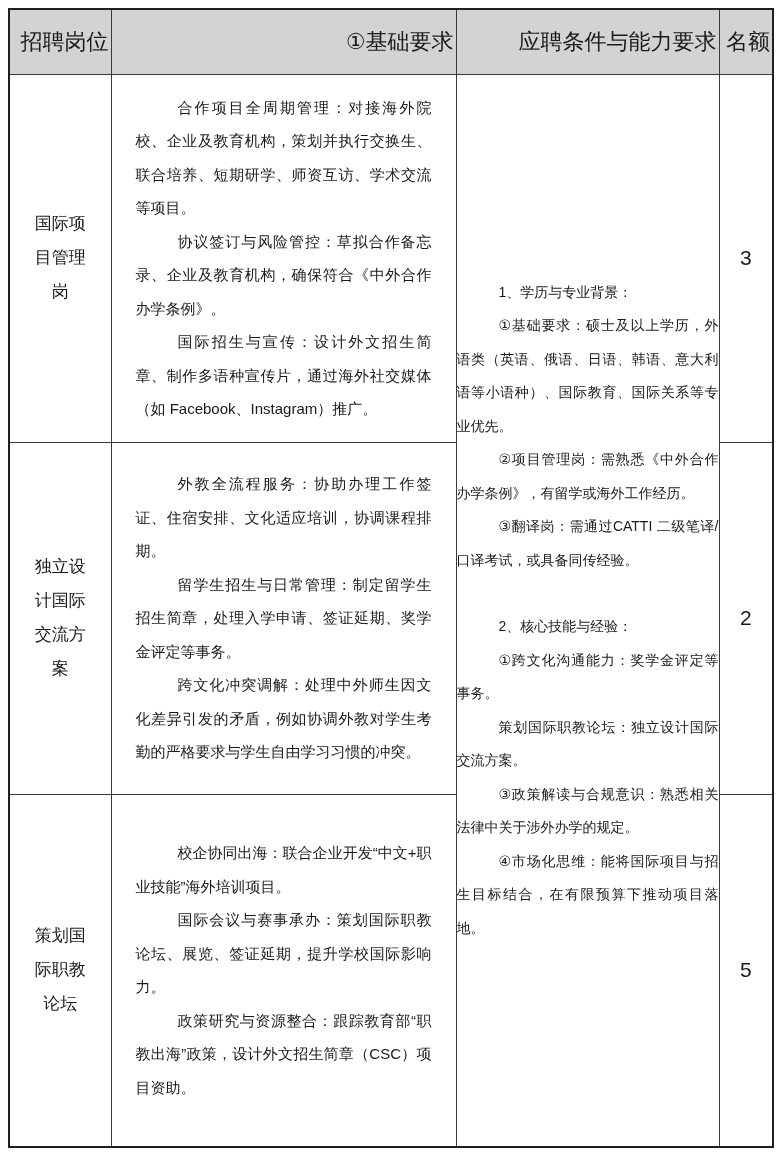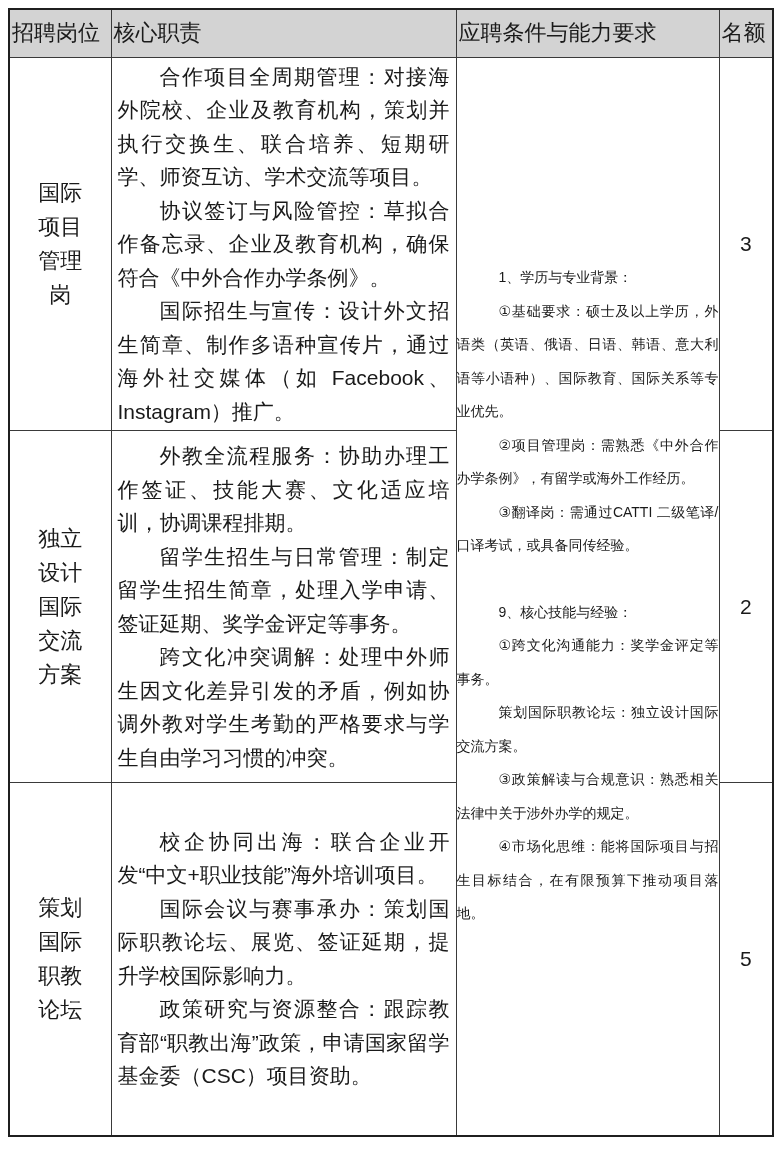--- a/index.html
+++ b/index.html
@@ -25,42 +25,42 @@
     border-collapse: collapse;
     table-layout: fixed;
     border: 2px solid #1f1f1f;
   }
   .recruit th, .recruit td {
     border: 1.5px solid #3a3a3a;
     box-sizing: border-box;
     overflow: hidden;
   }
   .recruit thead th {
-    height: 48px;
+    height: 65px;
     background: #d3d3d3;
     font-size: 22px;
     font-weight: 400;
-    text-align: left;
+    text-align: right;
     vertical-align: middle;
     padding: 0 2px;
     margin-left: 34px;
   }
   .pos-cell {
     text-align: center;
     vertical-align: middle;
-    font-size: 22px;
+    font-size: 17px;
     line-height: 34px;
     padding: 0 20px;
   }
   .duties-cell {
     vertical-align: middle;
-    font-size: 21px;
+    font-size: 15px;
     line-height: 33.5px;
     text-align: justify;
-    padding: 2px 6px;
+    padding: 2px 24px;
     margin-left: 8px;
   }
   .duties-cell p {
     margin: 0;
     text-indent: 42px;
   }
   .req-cell {
     vertical-align: middle;
     font-size: 14px;
     line-height: 33.5px;
@@ -90,59 +90,59 @@
   <table class="recruit">
     <colgroup>
       <col style="width:102px">
       <col style="width:345px">
       <col style="width:263px">
       <col style="width:54px">
     </colgroup>
     <thead>
       <tr>
         <th>招聘岗位</th>
-        <th>核心职责</th>
+        <th>①基础要求</th>
         <th>应聘条件与能力要求</th>
         <th>名额</th>
       </tr>
     </thead>
     <tbody>
       <tr class="row-1">
         <td class="pos-cell">国际项目管理岗</td>
         <td class="duties-cell">
           <p>合作项目全周期管理：对接海外院校、企业及教育机构，策划并执行交换生、联合培养、短期研学、师资互访、学术交流等项目。</p>
           <p>协议签订与风险管控：草拟合作备忘录、企业及教育机构，确保符合《中外合作办学条例》。</p>
           <p>国际招生与宣传：设计外文招生简章、制作多语种宣传片，通过海外社交媒体（如 Facebook、Instagram）推广。</p>
         </td>
         <td class="req-cell" rowspan="3">
           <p>1、学历与专业背景：</p>
           <p>①基础要求：硕士及以上学历，外语类（英语、俄语、日语、韩语、意大利语等小语种）、国际教育、国际关系等专业优先。</p>
           <p>②项目管理岗：需熟悉《中外合作办学条例》，有留学或海外工作经历。</p>
           <p>③翻译岗：需通过CATTI 二级笔译/口译考试，或具备同传经验。</p>
-          <p class="section-gap">9、核心技能与经验：</p>
+          <p class="section-gap">2、核心技能与经验：</p>
           <p>①跨文化沟通能力：奖学金评定等事务。</p>
           <p>策划国际职教论坛：独立设计国际交流方案。</p>
           <p>③政策解读与合规意识：熟悉相关法律中关于涉外办学的规定。</p>
           <p>④市场化思维：能将国际项目与招生目标结合，在有限预算下推动项目落地。</p>
         </td>
         <td class="quota-cell">3</td>
       </tr>
       <tr class="row-2">
         <td class="pos-cell">独立设计国际交流方案</td>
         <td class="duties-cell">
-          <p>外教全流程服务：协助办理工作签证、技能大赛、文化适应培训，协调课程排期。</p>
+          <p>外教全流程服务：协助办理工作签证、住宿安排、文化适应培训，协调课程排期。</p>
           <p>留学生招生与日常管理：制定留学生招生简章，处理入学申请、签证延期、奖学金评定等事务。</p>
           <p>跨文化冲突调解：处理中外师生因文化差异引发的矛盾，例如协调外教对学生考勤的严格要求与学生自由学习习惯的冲突。</p>
         </td>
         <td class="quota-cell">2</td>
       </tr>
       <tr class="row-3">
         <td class="pos-cell">策划国际职教论坛</td>
         <td class="duties-cell">
           <p>校企协同出海：联合企业开发“中文+职业技能”海外培训项目。</p>
           <p>国际会议与赛事承办：策划国际职教论坛、展览、签证延期，提升学校国际影响力。</p>
-          <p>政策研究与资源整合：跟踪教育部“职教出海”政策，申请国家留学基金委（CSC）项目资助。</p>
+          <p>政策研究与资源整合：跟踪教育部“职教出海”政策，设计外文招生简章（CSC）项目资助。</p>
         </td>
         <td class="quota-cell">5</td>
       </tr>
     </tbody>
   </table>
 </div>
 
 </body></html>

